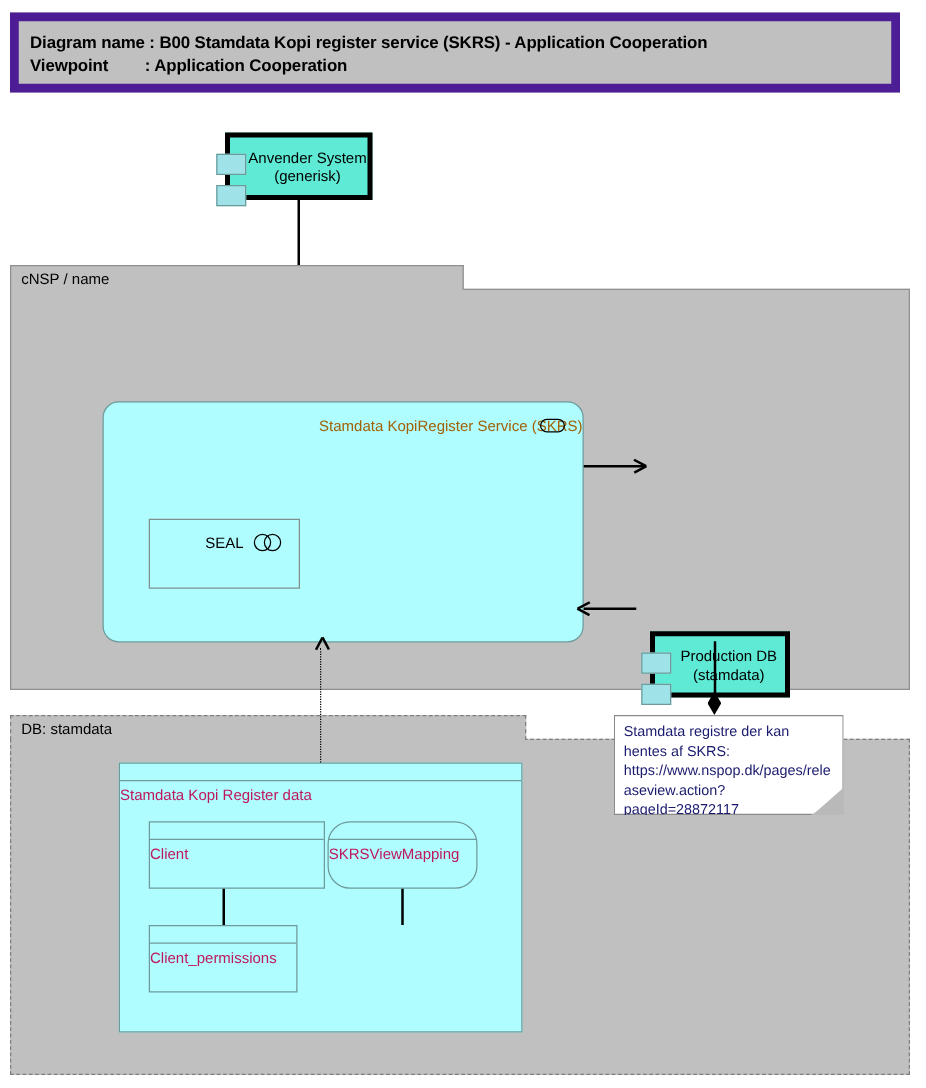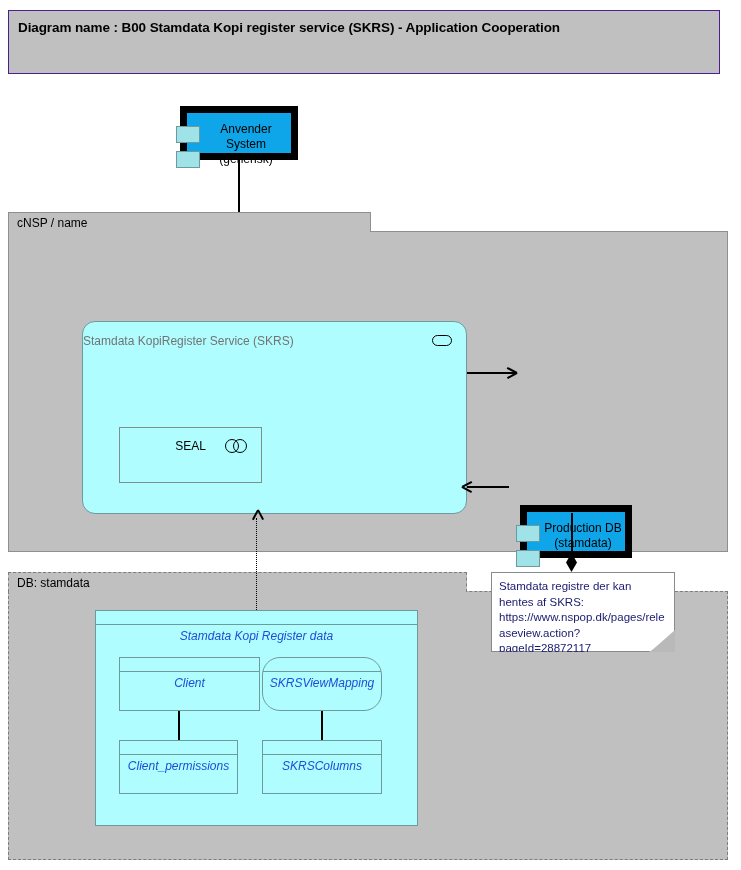--- a/index.html
+++ b/index.html
@@ -9,21 +9,21 @@
     font-family:"Liberation Sans", sans-serif;
     position:relative;
     overflow:hidden;
     -webkit-font-smoothing:antialiased;
   }
   .canvas{position:absolute;left:0;top:0;width:741px;height:870px;}
 
   
   .title-box{
     position:absolute;left:8px;top:10px;width:712px;height:64px;
-    background:#c0c0c0;border:1px solid #4c1d95;
+    background:#c0c0c0;border:7px solid #4c1d95;
     box-sizing:border-box;
     padding:7px 0 0 9px;
   }
   .title-line{
     font-size:13.5px;font-weight:bold;color:#000;
     line-height:19px;white-space:pre;letter-spacing:-0.1px;
   }
 
   
   .group{position:absolute;}
@@ -43,28 +43,28 @@
   .group.solid .tab{border:1px solid #8f8f8f;border-bottom:none;}
   .group.solid .body{border:1px solid #8f8f8f;}
   .group.dashed .tab{border:1px dashed #7d7d7d;border-bottom:none;}
   .group.dashed .body{border:1px dashed #7d7d7d;}
 
   #group-cnsp{left:8px;top:212px;width:720px;height:340px;}
   #group-cnsp .tab{width:363px;}
   #group-cnsp .body{top:19px;width:720px;height:321px;}
 
   #group-db{left:8px;top:572px;width:720px;height:288px;}
-  #group-db .tab{width:459px;}
+  #group-db .tab{width:413px;}
   #group-db .body{top:19px;width:720px;height:269px;}
 
   
   .arch{position:absolute;box-sizing:border-box;}
 
   .component{
-    background:#0ea5e9;border:7px solid #000000;
+    background:#5eead4;border:4px solid #000000;
   }
   .component .label{
     display:block;width:100%;
     text-align:center;font-size:12px;color:#000;
     line-height:15px;
   }
   .component .labelwrap{
     position:absolute;left:0;right:0;top:9px;
     padding-left:14px;box-sizing:border-box;
   }
@@ -75,21 +75,21 @@
   }
   .comp-tab.t1{top:13px;}
   .comp-tab.t2{top:38px;}
 
   
   .service{
     background:#b0fdff;border:1px solid #6e9a9c;border-radius:13px;
   }
   .service > .label{
     position:absolute;left:0;right:0;top:12px;
-    text-align:left;font-size:12px;color:#737373;
+    text-align:right;font-size:12px;color:#a16207;
   }
   .icon-service{
     position:absolute;right:14px;top:13px;
     width:20px;height:11px;border:1.6px solid #000;border-radius:6px;
     box-sizing:border-box;
   }
 
   
   .collab{
     background:transparent;border:1px solid #7e8f90;
@@ -124,21 +124,21 @@
   }
 
   
   .dataobj{background:#b0fdff;border:1px solid #6e9a9c;}
   .dataobj .bar{
     position:absolute;left:0;right:0;top:0;height:13px;
     border-bottom:1px solid #6e9a9c;
   }
   .dataobj > .label{
     position:absolute;left:0;right:0;top:18px;
-    text-align:center;font-size:12px;color:#1d4ed8;font-style:italic;
+    text-align:left;font-size:12px;color:#be185d;
   }
 
   
   .note{
     position:absolute;background:#ffffff;
     border:1px solid #8a8a8a;
     box-sizing:border-box;
     font-size:11.5px;line-height:15.5px;color:#1a1a6e;
     padding:6px 7px 17px 7px;
     clip-path:polygon(0 0,100% 0,100% 78%,86% 100%,0 100%);
@@ -186,20 +186,21 @@
     clip-path:polygon(50% 0,100% 50%,50% 100%,0 50%);
   }
 </style>
 </head>
 <body>
 
 <div class="canvas">
 
   <div class="title-box">
     <div class="title-line">Diagram name : B00 Stamdata Kopi register service (SKRS) - Application Cooperation</div>
+    <div class="title-line">Viewpoint        : Application Cooperation</div>
   </div>
 
   <div class="arch component" style="left:180px;top:106px;width:118px;height:54px;">
     <div class="comp-tab t1"></div>
     <div class="comp-tab t2"></div>
     <div class="labelwrap">
       <span class="label">Anvender System</span>
       <span class="label">(generisk)</span>
     </div>
   </div>
@@ -210,21 +211,21 @@
 
   <div class="group solid" id="group-cnsp">
     <div class="body"></div>
     <div class="tab">cNSP / name</div>
   </div>
 
   <div class="arch service" style="left:82px;top:321px;width:385px;height:193px;">
     <span class="label">Stamdata KopiRegister Service (SKRS)</span>
     <div class="icon-service"></div>
 
-    <div class="arch collab" style="left:36px;top:105px;width:143px;height:56px;">
+    <div class="arch collab" style="left:36px;top:93px;width:121px;height:56px;">
       <span class="label">SEAL</span>
       <div class="icon-collab">
         <span class="c1"></span>
           <span class="c2"></span>
       </div>
     </div>
   </div>
 
 
   <div class="conn hline" style="left:467px;top:372px;width:49px;"></div>
@@ -262,24 +263,20 @@
     <div class="arch dataobj" style="left:166px;top:46px;width:120px;height:54px;border-radius:18px;">
       <div class="bar"></div>
       <span class="label">SKRSViewMapping</span>
     </div>
 
     <div class="arch dataobj" style="left:23px;top:129px;width:119px;height:54px;">
       <div class="bar"></div>
       <span class="label">Client_permissions</span>
     </div>
 
-    <div class="arch dataobj" style="left:166px;top:129px;width:120px;height:54px;">
-      <div class="bar"></div>
-      <span class="label">SKRSColumns</span>
-    </div>
 
     <div class="conn vline" style="left:82px;top:100px;height:29px;"></div>
     <div class="conn vline" style="left:225px;top:100px;height:29px;"></div>
   </div>
 
   <div class="dotline" style="left:256px;top:518px;height:92px;"></div>
   <div class="arrow-open-up" style="left:251px;top:510px;"></div>
 
   <div class="note" style="left:491px;top:572px;width:184px;height:80px;">
     <span class="ntext">Stamdata registre der kan hentes af SKRS: https://www.nspop.dk/pages/releaseview.action?pageId=28872117</span>

